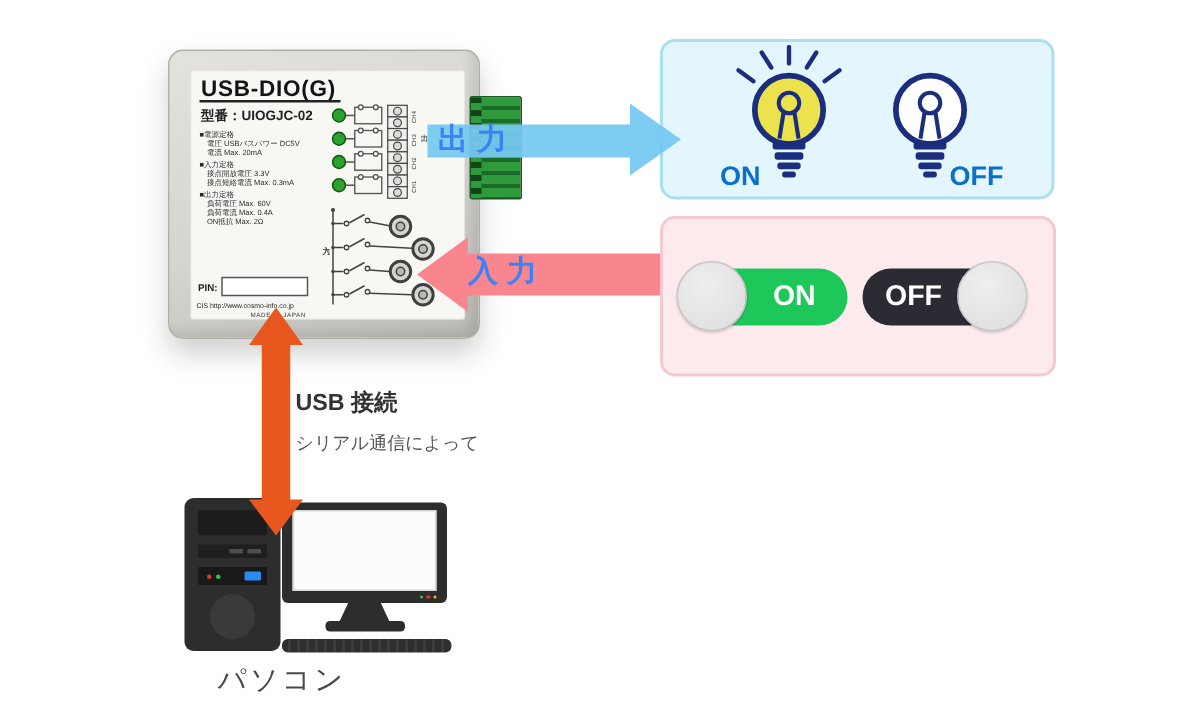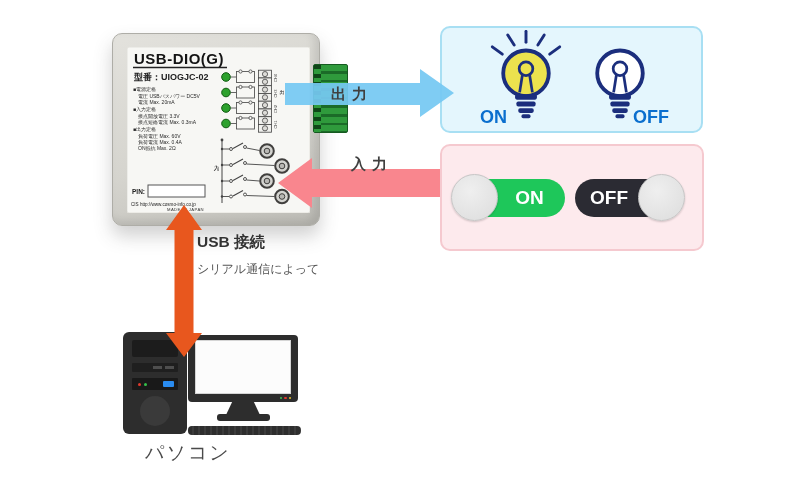--- a/index.html
+++ b/index.html
@@ -35,27 +35,27 @@
     font-size:19px;font-weight:bold;line-height:38px;text-align:center;}
   .pill.on{left:26px;width:97px;background:#1ec75a;padding-left:26px;}
   .pill.off{left:133px;width:90px;background:#2b2b33;padding-right:22px;}
   .knob{position:absolute;top:28px;width:47px;height:47px;border-radius:50%;
     background:radial-gradient(circle at 40% 35%,#efefef,#dcdcdc);
     border:1px solid #c6c6c6;box-shadow:0 1px 2px rgba(0,0,0,.18);}
   .knob.on{left:9px;} .knob.off{left:196px;}
 
   
   .arrow{position:absolute;}
-  .arrow-label{position:absolute;width:120px;text-align:center;color:#404040;
-    font-size:15px;font-weight:bold;letter-spacing:6px;line-height:23px;}
+  .arrow-label{position:absolute;width:120px;color:#3b82f6;
+    font-size:20px;font-weight:bold;letter-spacing:6px;line-height:23px;}
   .out-label{left:292px;top:82px;}
-  .in-label{left:312px;top:152px;}
-
-  
-  .usb-note{position:absolute;left:197px;top:232px;width:200px;}
+  .in-label{left:312px;top:170px;}
+
+  
+  .usb-note{position:absolute;left:197px;top:258px;width:200px;}
   .usb-note h3{margin:0 0 5px 0;font-size:15.5px;color:#333;}
   .usb-note p{margin:0;font-size:12px;line-height:23px;color:#555;}
 
   
   .pc-tower{position:absolute;left:123px;top:332px;width:64px;height:102px;background:#2d2d2d;border-radius:6px;}
   .tower-bay{position:absolute;left:9px;top:8px;width:46px;height:17px;background:#1c1c1c;border-radius:2px;}
   .tower-slot{position:absolute;left:9px;top:31px;width:46px;height:9px;background:#1f1f1f;border-radius:1px;}
   .slot-dash{position:absolute;top:3px;width:9px;height:3px;background:#4e4e4e;}
   .slot-dash.d1{right:4px;} .slot-dash.d2{right:16px;}
   .tower-panel{position:absolute;left:9px;top:46px;width:46px;height:12px;background:#191919;border-radius:1px;}

